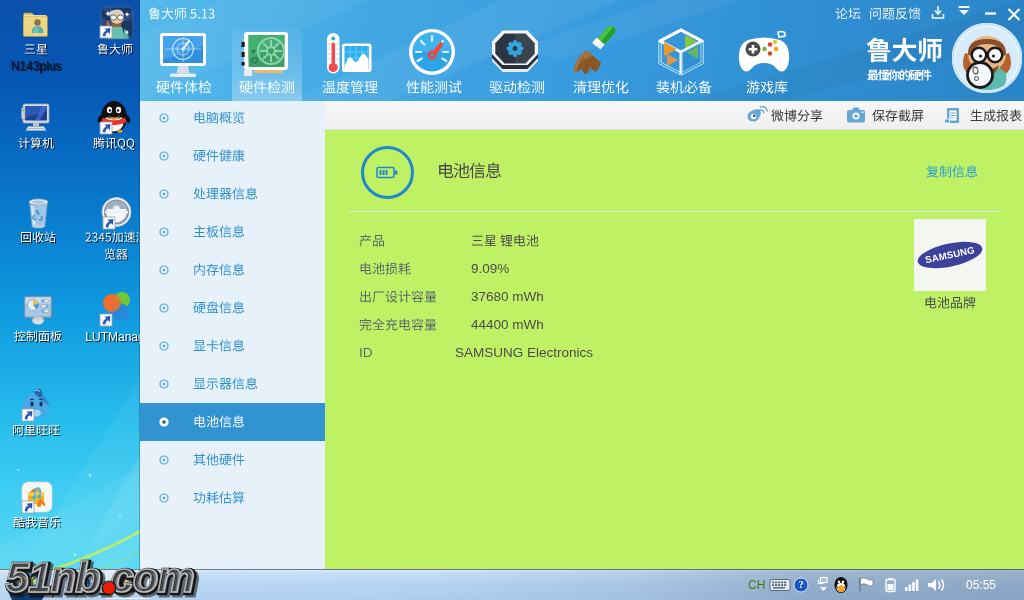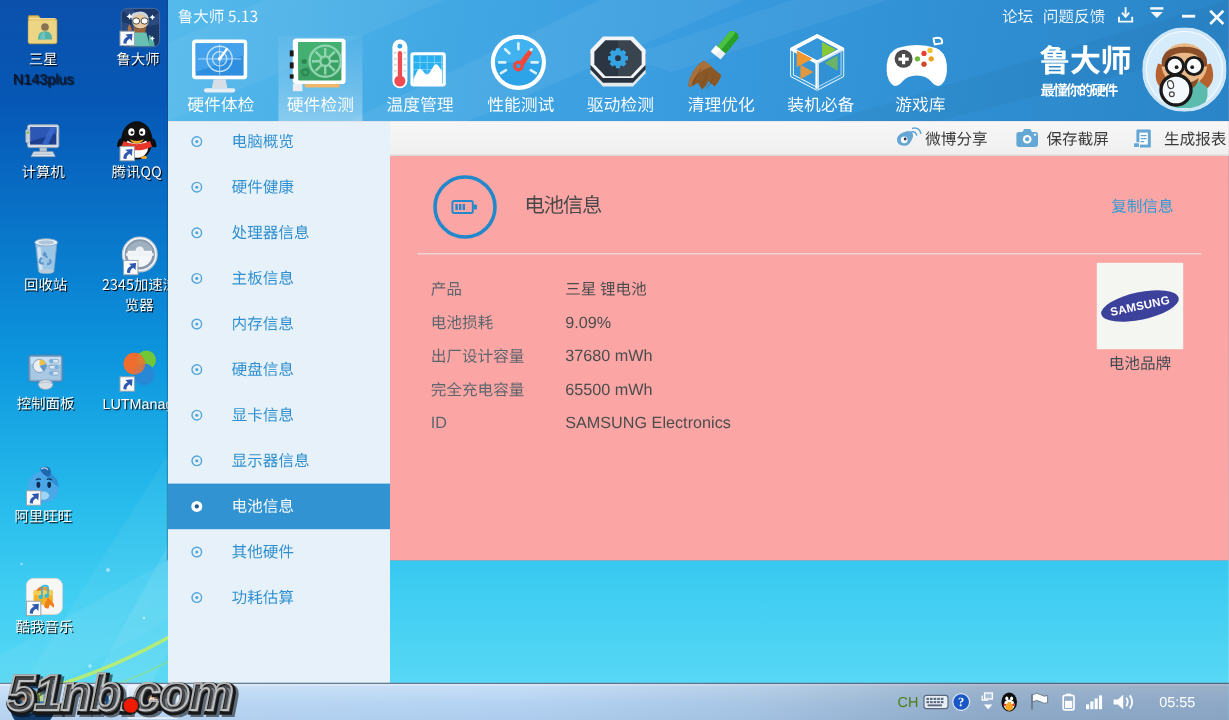--- a/index.html
+++ b/index.html
@@ -232,21 +232,21 @@
     </svg></div>
 <div style="position:absolute;left:12.0px;top:424.0px;"><svg width="49" height="15" viewBox="0 0 49 15" style="overflow:visible">
       <path d="M4.6 1.3V2.1H9.7V10.4C9.7 10.6 9.6 10.7 9.3 10.7C9.1 10.7 8.2 10.7 7.2 10.7C7.3 10.9 7.5 11.3 7.5 11.5C8.8 11.5 9.5 11.5 9.9 11.4C10.3 11.3 10.5 11 10.5 10.4V2.1H11.6V1.3ZM5 3.8V9.1H5.8V8.2H8.4V3.8ZM5.8 4.6H7.6V7.4H5.8ZM1 1V11.5H1.8V1.8H3.4C3.1 2.6 2.8 3.7 2.4 4.5C3.3 5.5 3.5 6.3 3.5 7C3.5 7.3 3.4 7.7 3.2 7.8C3.1 7.9 3 7.9 2.9 7.9C2.7 7.9 2.4 7.9 2.2 7.9C2.3 8.1 2.4 8.5 2.4 8.7C2.7 8.7 3 8.7 3.2 8.7C3.4 8.7 3.7 8.6 3.8 8.5C4.2 8.2 4.3 7.7 4.3 7.1C4.3 6.3 4.1 5.4 3.2 4.4C3.6 3.5 4.1 2.3 4.4 1.3L3.8 1L3.7 1Z M14.7 4H17.6V5.6H14.7ZM18.5 4H21.4V5.6H18.5ZM14.7 1.8H17.6V3.3H14.7ZM18.5 1.8H21.4V3.3H18.5ZM13.5 7.8V8.6H17.6V10.3H12.6V11.2H23.4V10.3H18.5V8.6H22.7V7.8H18.5V6.4H22.3V1H13.8V6.4H17.6V7.8Z M28.2 10.2V11H35.5V10.2H32.4V6.3H35V5.5H32.4V2.2H35.3V1.3H28.8V2.2H31.5V5.5H29.1V6.3H31.5V10.2ZM27.5 5.6V8.4H25.8V5.6ZM27.5 4.8H25.8V2.2H27.5ZM24.9 1.4V10.1H25.8V9.2H28.3V1.4Z M40.2 10.2V11H47.5V10.2H44.4V6.3H47V5.5H44.4V2.2H47.3V1.3H40.8V2.2H43.5V5.5H41.1V6.3H43.5V10.2ZM39.5 5.6V8.4H37.8V5.6ZM39.5 4.8H37.8V2.2H39.5ZM36.9 1.4V10.1H37.8V9.2H40.3V1.4Z" fill="#ffffff"></path>
     </svg></div>
 <div style="position:absolute;left:14.0px;top:517.0px;"><svg width="49" height="15" viewBox="0 0 49 15" style="overflow:visible">
       <path d="M6.8 0.9C6.6 2.1 6.3 3.4 5.7 4.2C6 4.3 6.3 4.5 6.5 4.6C6.7 4.2 6.9 3.7 7.1 3.2H8.4V5.1H5.8V5.9H11.6V5.1H9.3V3.2H11.3V2.4H9.3V0.5H8.4V2.4H7.3C7.4 2 7.5 1.5 7.6 1ZM6.3 7V11.5H7.1V10.9H10.3V11.5H11.2V7ZM7.1 10.1V7.8H10.3V10.1ZM1.5 8.7H4.7V9.9H1.5ZM1.5 8V7C1.6 7.1 1.8 7.2 1.8 7.3C2.6 6.6 2.8 5.6 2.8 4.9V3.9H3.4V6.2C3.4 6.8 3.6 6.9 4.1 6.9C4.1 6.9 4.5 6.9 4.6 6.9H4.7V8ZM0.6 0.9V1.7H2V3.1H0.8V11.5H1.5V10.6H4.7V11.4H5.5V3.1H4.2V1.7H5.6V0.9ZM2.7 3.1V1.7H3.5V3.1ZM1.5 6.8V3.9H2.2V4.9C2.2 5.5 2.1 6.2 1.5 6.8ZM3.9 3.9H4.7V6.3L4.5 6.3C4.5 6.3 4.2 6.3 4.1 6.3C4 6.3 3.9 6.3 3.9 6.2Z M20.4 1.3C21.1 1.9 22 2.8 22.3 3.3L23.1 2.8C22.7 2.2 21.8 1.4 21.1 0.8ZM22 5.4C21.6 6.2 21 7 20.4 7.6C20.2 6.8 20 5.9 19.9 4.9H23.4V4H19.8C19.7 3 19.7 1.8 19.7 0.6H18.7C18.7 1.8 18.8 2.9 18.9 4H16.1V1.9C16.9 1.8 17.6 1.6 18.2 1.4L17.5 0.6C16.4 1.1 14.4 1.5 12.7 1.7C12.9 1.9 13 2.3 13 2.5C13.7 2.4 14.5 2.3 15.2 2.1V4H12.7V4.9H15.2V7L12.5 7.5L12.8 8.5L15.2 7.9V10.4C15.2 10.6 15.2 10.6 15 10.6C14.7 10.6 14 10.6 13.3 10.6C13.4 10.9 13.6 11.3 13.6 11.5C14.6 11.5 15.2 11.5 15.6 11.4C16 11.2 16.1 10.9 16.1 10.4V7.7L18.4 7.2L18.3 6.4L16.1 6.8V4.9H19C19.1 6.2 19.4 7.4 19.6 8.4C18.8 9.2 17.8 9.9 16.8 10.4C17 10.5 17.3 10.8 17.4 11.1C18.3 10.6 19.2 10 20 9.3C20.5 10.7 21.2 11.6 22.2 11.6C23.1 11.6 23.4 11 23.6 9C23.3 8.9 23 8.7 22.8 8.5C22.8 10 22.6 10.6 22.3 10.6C21.7 10.6 21.1 9.9 20.7 8.6C21.5 7.8 22.2 6.8 22.8 5.8Z M29.2 0.6C29.4 0.9 29.6 1.2 29.7 1.6H25.3V2.4H34.8V1.6H30.7C30.6 1.2 30.4 0.7 30.1 0.4ZM27 2.7C27.3 3.2 27.6 3.9 27.7 4.4H24.7V5.2H35.4V4.4H32.3C32.6 3.9 32.9 3.2 33.2 2.7L32.2 2.4C32 3 31.7 3.8 31.4 4.4H28.2L28.6 4.3C28.5 3.8 28.2 3 27.8 2.5ZM27.2 9H32.9V10.3H27.2ZM27.2 8.3V7H32.9V8.3ZM26.3 6.3V11.5H27.2V11.1H32.9V11.5H33.8V6.3Z M38.8 7.2C38.2 8.3 37.3 9.4 36.5 10.2C36.7 10.3 37 10.6 37.2 10.8C38 9.9 39 8.7 39.7 7.5ZM44.3 7.6C45.2 8.6 46.2 9.9 46.7 10.7L47.5 10.3C47 9.5 45.9 8.2 45.1 7.2ZM37.5 6.3C37.7 6.2 38.2 6.2 39 6.2H41.8V10.3C41.8 10.5 41.7 10.6 41.5 10.6C41.3 10.6 40.6 10.6 39.8 10.6C39.9 10.8 40.1 11.2 40.1 11.5C41.2 11.5 41.8 11.5 42.2 11.3C42.6 11.2 42.7 10.9 42.7 10.3V6.2H47.1L47.1 5.3H42.7V2.9H41.8V5.3H38.4C38.6 4.4 38.8 3.3 38.9 2.2C41.5 2.1 44.6 1.9 46.5 1.4L46 0.6C44.1 1.1 40.8 1.3 38.1 1.4C38 2.8 37.7 4.3 37.6 4.7C37.5 5.2 37.4 5.4 37.2 5.5C37.3 5.7 37.5 6.2 37.5 6.3Z" fill="rgba(0,0,0,0.85)"></path>
     </svg></div>
 <div style="position:absolute;left:13.0px;top:516.0px;"><svg width="49" height="15" viewBox="0 0 49 15" style="overflow:visible">
       <path d="M6.8 0.9C6.6 2.1 6.3 3.4 5.7 4.2C6 4.3 6.3 4.5 6.5 4.6C6.7 4.2 6.9 3.7 7.1 3.2H8.4V5.1H5.8V5.9H11.6V5.1H9.3V3.2H11.3V2.4H9.3V0.5H8.4V2.4H7.3C7.4 2 7.5 1.5 7.6 1ZM6.3 7V11.5H7.1V10.9H10.3V11.5H11.2V7ZM7.1 10.1V7.8H10.3V10.1ZM1.5 8.7H4.7V9.9H1.5ZM1.5 8V7C1.6 7.1 1.8 7.2 1.8 7.3C2.6 6.6 2.8 5.6 2.8 4.9V3.9H3.4V6.2C3.4 6.8 3.6 6.9 4.1 6.9C4.1 6.9 4.5 6.9 4.6 6.9H4.7V8ZM0.6 0.9V1.7H2V3.1H0.8V11.5H1.5V10.6H4.7V11.4H5.5V3.1H4.2V1.7H5.6V0.9ZM2.7 3.1V1.7H3.5V3.1ZM1.5 6.8V3.9H2.2V4.9C2.2 5.5 2.1 6.2 1.5 6.8ZM3.9 3.9H4.7V6.3L4.5 6.3C4.5 6.3 4.2 6.3 4.1 6.3C4 6.3 3.9 6.3 3.9 6.2Z M20.4 1.3C21.1 1.9 22 2.8 22.3 3.3L23.1 2.8C22.7 2.2 21.8 1.4 21.1 0.8ZM22 5.4C21.6 6.2 21 7 20.4 7.6C20.2 6.8 20 5.9 19.9 4.9H23.4V4H19.8C19.7 3 19.7 1.8 19.7 0.6H18.7C18.7 1.8 18.8 2.9 18.9 4H16.1V1.9C16.9 1.8 17.6 1.6 18.2 1.4L17.5 0.6C16.4 1.1 14.4 1.5 12.7 1.7C12.9 1.9 13 2.3 13 2.5C13.7 2.4 14.5 2.3 15.2 2.1V4H12.7V4.9H15.2V7L12.5 7.5L12.8 8.5L15.2 7.9V10.4C15.2 10.6 15.2 10.6 15 10.6C14.7 10.6 14 10.6 13.3 10.6C13.4 10.9 13.6 11.3 13.6 11.5C14.6 11.5 15.2 11.5 15.6 11.4C16 11.2 16.1 10.9 16.1 10.4V7.7L18.4 7.2L18.3 6.4L16.1 6.8V4.9H19C19.1 6.2 19.4 7.4 19.6 8.4C18.8 9.2 17.8 9.9 16.8 10.4C17 10.5 17.3 10.8 17.4 11.1C18.3 10.6 19.2 10 20 9.3C20.5 10.7 21.2 11.6 22.2 11.6C23.1 11.6 23.4 11 23.6 9C23.3 8.9 23 8.7 22.8 8.5C22.8 10 22.6 10.6 22.3 10.6C21.7 10.6 21.1 9.9 20.7 8.6C21.5 7.8 22.2 6.8 22.8 5.8Z M29.2 0.6C29.4 0.9 29.6 1.2 29.7 1.6H25.3V2.4H34.8V1.6H30.7C30.6 1.2 30.4 0.7 30.1 0.4ZM27 2.7C27.3 3.2 27.6 3.9 27.7 4.4H24.7V5.2H35.4V4.4H32.3C32.6 3.9 32.9 3.2 33.2 2.7L32.2 2.4C32 3 31.7 3.8 31.4 4.4H28.2L28.6 4.3C28.5 3.8 28.2 3 27.8 2.5ZM27.2 9H32.9V10.3H27.2ZM27.2 8.3V7H32.9V8.3ZM26.3 6.3V11.5H27.2V11.1H32.9V11.5H33.8V6.3Z M38.8 7.2C38.2 8.3 37.3 9.4 36.5 10.2C36.7 10.3 37 10.6 37.2 10.8C38 9.9 39 8.7 39.7 7.5ZM44.3 7.6C45.2 8.6 46.2 9.9 46.7 10.7L47.5 10.3C47 9.5 45.9 8.2 45.1 7.2ZM37.5 6.3C37.7 6.2 38.2 6.2 39 6.2H41.8V10.3C41.8 10.5 41.7 10.6 41.5 10.6C41.3 10.6 40.6 10.6 39.8 10.6C39.9 10.8 40.1 11.2 40.1 11.5C41.2 11.5 41.8 11.5 42.2 11.3C42.6 11.2 42.7 10.9 42.7 10.3V6.2H47.1L47.1 5.3H42.7V2.9H41.8V5.3H38.4C38.6 4.4 38.8 3.3 38.9 2.2C41.5 2.1 44.6 1.9 46.5 1.4L46 0.6C44.1 1.1 40.8 1.3 38.1 1.4C38 2.8 37.7 4.3 37.6 4.7C37.5 5.2 37.4 5.4 37.2 5.5C37.3 5.7 37.5 6.2 37.5 6.3Z" fill="#ffffff"></path>
     </svg></div>
-<div class="abs" style="left:140px;top:0;width:884px;height:467px;background:#fca5a5;box-shadow:-1px 0 0 rgba(30,60,90,0.35)">
+<div class="abs" style="left:140px;top:0;width:884px;height:569px;background:#bef264;box-shadow:-1px 0 0 rgba(30,60,90,0.35)">
 <div class="abs" style="left:0;top:0;width:884px;height:101px;background:linear-gradient(100deg,#55baeb 0%,#42a8e4 26%,#389ade 52%,#2f8fd2 74%,#2a85c8 100%)">
 <svg class="abs" style="left:0;top:0" width="884" height="101" viewBox="0 0 884 101">
  <polygon points="0,101 230,0 80,0 0,36" fill="#fff" opacity="0.05"></polygon>
  <polygon points="250,101 480,0 360,0 150,101" fill="#fff" opacity="0.06"></polygon>
  <polygon points="420,60 600,0 520,0 380,48" fill="#fff" opacity="0.05"></polygon>
  <polygon points="550,101 884,0 884,40 640,101" fill="#000" opacity="0.03"></polygon>
 </svg>
 <div class="abs" style="left:91.5px;top:30px;width:70px;height:71px;background:linear-gradient(180deg,rgba(255,255,255,0.05),rgba(255,255,255,0.20) 60%,rgba(255,255,255,0.34))"></div>
 </div>
 <div style="position:absolute;left:8.0px;top:7.0px;"><svg width="68" height="16" viewBox="0 0 68 16" style="overflow:visible">
@@ -584,23 +584,23 @@
         <path d="M5.9 6.1V8H2.7V6.1ZM6.9 6.1H10.2V8H6.9ZM5.9 5.2H2.7V3.4H5.9ZM6.9 5.2V3.4H10.2V5.2ZM1.6 2.4V9.8H2.7V9H5.9V10.3C5.9 11.9 6.3 12.3 7.8 12.3C8.1 12.3 10.3 12.3 10.6 12.3C12 12.3 12.3 11.6 12.5 9.6C12.2 9.5 11.8 9.3 11.5 9.2C11.4 10.8 11.3 11.3 10.6 11.3C10.1 11.3 8.2 11.3 7.8 11.3C7 11.3 6.9 11.1 6.9 10.4V9H11.2V2.4H6.9V0.5H5.9V2.4Z M14.2 1.4C15.1 1.7 16.1 2.4 16.6 2.8L17.2 2C16.6 1.6 15.6 1 14.7 0.7ZM13.5 5C14.3 5.3 15.3 5.9 15.8 6.3L16.4 5.5C15.9 5.1 14.8 4.6 14 4.2ZM13.9 11.6 14.8 12.3C15.5 11.1 16.4 9.4 17.1 8.1L16.3 7.5C15.6 8.9 14.6 10.6 13.9 11.6ZM18.1 1.8V5.3L16.6 5.9L17 6.8L18.1 6.3V10.5C18.1 12 18.6 12.3 20.2 12.3C20.5 12.3 23.2 12.3 23.6 12.3C25 12.3 25.4 11.7 25.5 9.9C25.2 9.9 24.8 9.7 24.6 9.5C24.5 11.1 24.4 11.4 23.6 11.4C23 11.4 20.7 11.4 20.2 11.4C19.3 11.4 19.1 11.3 19.1 10.5V5.9L21 5.2V9.6H22V4.8L24 4C24 6.1 24 7.4 23.9 7.8C23.8 8.1 23.6 8.2 23.4 8.2C23.3 8.2 22.8 8.2 22.4 8.2C22.6 8.4 22.6 8.8 22.7 9.1C23.1 9.1 23.6 9.1 24 9C24.4 8.9 24.7 8.6 24.8 8C24.9 7.5 24.9 5.6 24.9 3.2L25 3.1L24.3 2.8L24.1 2.9L24 3L22 3.8V0.5H21V4.2L19.1 4.9V1.8Z M32.6 1.8H36.2V3.4H32.6ZM31.6 1V4.2H37.2V1ZM34 6.9V8.1C34 9.2 33.7 10.6 30.1 11.6C30.4 11.8 30.6 12.2 30.7 12.4C34.4 11.2 34.9 9.5 34.9 8.2V6.9ZM34.9 10.5C35.9 11.1 37.3 12 37.9 12.5L38.5 11.8C37.8 11.3 36.5 10.5 35.5 9.9ZM31.3 5.1V9.9H32.2V5.9H36.7V9.8H37.6V5.1ZM28.2 0.5V3.1H26.5V4.1H28.2V7.1C27.5 7.3 26.9 7.5 26.4 7.6L26.6 8.5L28.2 8V11.2C28.2 11.4 28.1 11.5 28 11.5C27.8 11.5 27.3 11.5 26.7 11.5C26.8 11.8 27 12.2 27 12.4C27.8 12.4 28.4 12.4 28.7 12.2C29 12.1 29.2 11.8 29.2 11.2V7.7L30.8 7.2L30.6 6.3L29.2 6.8V4.1H30.6V3.1H29.2V0.5Z M41.8 0.5V1.9H39.8V2.8H41.8V4.1H40.1V4.9H41.8V6.2H39.6V7.1H41.5C41 8.2 40.2 9.4 39.4 10C39.6 10.3 39.8 10.7 39.9 10.9C40.6 10.3 41.3 9.2 41.8 8.1V12.5H42.7V8.1C43.2 8.8 43.8 9.6 44.1 10L44.7 9.2C44.4 8.9 43.4 7.7 42.9 7.1H44.8V6.2H42.7V4.9H44.3V4.1H42.7V2.8H44.5V1.9H42.7V0.5ZM49.9 0.6C48.8 1.4 46.7 2.1 44.8 2.7C44.9 2.8 45.1 3.2 45.1 3.4C45.8 3.2 46.5 3 47.1 2.8V4.7L45 5L45.1 5.9L47.1 5.6V7.6L44.7 8L44.9 8.9L47.1 8.5V10.8C47.1 12 47.4 12.3 48.5 12.3C48.7 12.3 50 12.3 50.2 12.3C51.2 12.3 51.5 11.7 51.6 9.9C51.3 9.9 50.9 9.7 50.7 9.5C50.7 11.1 50.6 11.5 50.2 11.5C49.9 11.5 48.9 11.5 48.6 11.5C48.2 11.5 48.1 11.3 48.1 10.8V8.4L51.5 7.9L51.4 7L48.1 7.5V5.4L51 5L50.9 4.1L48.1 4.5V2.4C49.1 2.1 50 1.7 50.7 1.2Z" fill="#5c666d"></path>
       </svg></div>
 <div style="position:absolute;left:331.0px;top:261.2px;font-size:13.5px;color:#4c4c4c;font-weight:400;letter-spacing:0.0px;line-height:1.2;white-space:pre;">9.09%</div>
 <div style="position:absolute;left:219.0px;top:290.2px;"><svg width="79" height="16" viewBox="0 0 79 16" style="overflow:visible">
         <path d="M1.4 7V11.7H10.6V12.5H11.6V7H10.6V10.7H7V6.2H11.1V1.7H10.1V5.2H7V0.5H5.9V5.2H3V1.7H1.9V6.2H5.9V10.7H2.4V7Z M14.9 1.4V5.3C14.9 7.3 14.8 10 13.5 11.9C13.8 12 14.2 12.3 14.4 12.4C15.7 10.4 15.9 7.4 15.9 5.3V2.4H25.2V1.4Z M27.6 1.4C28.3 2 29.1 2.8 29.5 3.4L30.2 2.7C29.8 2.2 28.9 1.3 28.2 0.8ZM26.6 4.6V5.5H28.4V10.2C28.4 10.8 28 11.2 27.7 11.4C27.9 11.6 28.2 12 28.3 12.2C28.5 12 28.8 11.7 31.1 10C31 9.8 30.9 9.4 30.8 9.2L29.3 10.2V4.6ZM32.4 1V2.4C32.4 3.4 32.1 4.5 30.4 5.3C30.6 5.4 30.9 5.8 31 6C32.9 5.1 33.3 3.7 33.3 2.5V1.9H35.6V4C35.6 5 35.8 5.3 36.7 5.3C36.8 5.3 37.5 5.3 37.7 5.3C37.9 5.3 38.2 5.3 38.4 5.3C38.3 5.1 38.3 4.7 38.3 4.4C38.1 4.5 37.8 4.5 37.7 4.5C37.5 4.5 36.9 4.5 36.8 4.5C36.6 4.5 36.5 4.4 36.5 4V1ZM36.5 7.2C36 8.2 35.3 9.1 34.4 9.8C33.6 9 32.9 8.2 32.4 7.2ZM31 6.3V7.2H31.7L31.5 7.2C32 8.4 32.7 9.5 33.7 10.3C32.7 10.9 31.6 11.4 30.4 11.6C30.6 11.8 30.8 12.2 30.9 12.5C32.2 12.1 33.4 11.6 34.4 10.9C35.4 11.7 36.6 12.2 37.9 12.5C38 12.2 38.3 11.9 38.5 11.6C37.3 11.4 36.2 10.9 35.2 10.3C36.3 9.4 37.2 8.1 37.7 6.5L37.1 6.2L36.9 6.3Z M40.8 1.4C41.5 2 42.4 2.9 42.8 3.4L43.5 2.7C43.1 2.2 42.1 1.3 41.4 0.7ZM39.6 4.6V5.6H41.7V10.2C41.7 10.8 41.3 11.2 41 11.3C41.2 11.5 41.5 12 41.5 12.2C41.8 12 42.1 11.7 44.6 9.9C44.5 9.8 44.3 9.3 44.3 9.1L42.7 10.2V4.6ZM47.1 0.6V4.8H43.8V5.8H47.1V12.5H48.2V5.8H51.5V4.8H48.2V0.6Z M56.3 3.2C55.6 4.2 54.3 5.1 53.2 5.7C53.4 5.8 53.7 6.2 53.8 6.4C55 5.7 56.4 4.7 57.2 3.5ZM59.6 3.8C60.8 4.5 62.3 5.7 63 6.4L63.7 5.7C63 5 61.5 3.9 60.3 3.2ZM58.4 4.4C57.2 6.3 54.9 7.9 52.5 8.8C52.7 9 53 9.4 53.1 9.6C53.7 9.3 54.3 9.1 54.9 8.7V12.5H55.8V12.1H61.2V12.4H62.2V8.6C62.7 8.9 63.3 9.2 63.8 9.4C64 9.2 64.2 8.8 64.5 8.6C62.4 7.8 60.5 6.8 59 5.1L59.3 4.7ZM55.8 11.2V9H61.2V11.2ZM55.9 8.1C56.9 7.4 57.8 6.7 58.5 5.8C59.4 6.7 60.3 7.5 61.3 8.1ZM57.6 0.7C57.8 1 58 1.4 58.2 1.7H53.1V4.1H54V2.6H62.9V4.1H63.9V1.7H59.3C59.1 1.3 58.9 0.8 58.6 0.4Z M68.2 2.8H74.7V3.5H68.2ZM68.2 1.5H74.7V2.2H68.2ZM67.3 0.9V4.1H75.7V0.9ZM65.7 4.7V5.4H77.3V4.7ZM68 7.9H71V8.6H68ZM72 7.9H75.1V8.6H72ZM68 6.6H71V7.3H68ZM72 6.6H75.1V7.3H72ZM65.6 11.4V12.2H77.4V11.4H72V10.6H76.3V10H72V9.2H76.1V6H67.1V9.2H71V10H66.7V10.6H71V11.4Z" fill="#5c666d"></path>
       </svg></div>
 <div style="position:absolute;left:331.0px;top:289.2px;font-size:13.5px;color:#4c4c4c;font-weight:400;letter-spacing:0.0px;line-height:1.2;white-space:pre;">37680 mWh</div>
 <div style="position:absolute;left:219.0px;top:318.2px;"><svg width="79" height="16" viewBox="0 0 79 16" style="overflow:visible">
         <path d="M3 4.3V5.2H10V4.3ZM0.7 6.8V7.7H4.2C4.1 10 3.5 11.1 0.6 11.7C0.8 11.9 1 12.2 1.1 12.5C4.3 11.8 5 10.4 5.2 7.7H7.5V10.9C7.5 12 7.8 12.3 9 12.3C9.3 12.3 10.8 12.3 11 12.3C12.1 12.3 12.3 11.8 12.4 10C12.2 10 11.8 9.8 11.5 9.6C11.5 11.1 11.4 11.4 10.9 11.4C10.6 11.4 9.4 11.4 9.1 11.4C8.6 11.4 8.5 11.3 8.5 10.9V7.7H12.3V6.8ZM5.5 0.7C5.7 1.1 6 1.6 6.1 2H1.1V4.9H2V3H10.9V4.9H11.9V2H7.3C7.1 1.5 6.8 0.9 6.4 0.4Z M19.4 0.4C18.1 2.4 15.7 4.4 13.3 5.4C13.6 5.6 13.9 6 14 6.2C14.5 6 15.1 5.7 15.6 5.3V6.2H19V8.2H15.6V9.1H19V11.2H14V12.1H25.1V11.2H20V9.1H23.5V8.2H20V6.2H23.5V5.3C24 5.7 24.5 6 25 6.3C25.2 6 25.5 5.7 25.7 5.5C23.6 4.3 21.7 3 20 1.1L20.3 0.8ZM15.6 5.3C17.1 4.4 18.4 3.2 19.5 1.8C20.7 3.2 22 4.3 23.5 5.3Z M27.9 7.5C28.3 7.4 28.6 7.3 30.4 7.2C30.2 9.5 29.6 10.9 26.7 11.6C26.9 11.8 27.2 12.2 27.3 12.5C30.5 11.6 31.3 9.8 31.5 7.1L33.4 7V10.8C33.4 11.9 33.8 12.2 35 12.2C35.2 12.2 36.7 12.2 36.9 12.2C38.1 12.2 38.3 11.6 38.5 9.6C38.2 9.5 37.7 9.4 37.5 9.2C37.5 10.9 37.4 11.2 36.9 11.2C36.5 11.2 35.3 11.2 35.1 11.2C34.6 11.2 34.5 11.2 34.5 10.7V7L36.3 6.9C36.6 7.2 36.9 7.5 37.1 7.8L37.9 7.2C37.2 6.3 35.8 5 34.6 4L33.8 4.5C34.3 5 34.9 5.5 35.5 6L29.4 6.3C30.2 5.5 31 4.6 31.8 3.5H38.2V2.6H26.9V3.5H30.5C29.7 4.6 28.8 5.6 28.5 5.8C28.2 6.2 27.9 6.4 27.6 6.5C27.7 6.7 27.9 7.3 27.9 7.5ZM31.5 0.8C31.9 1.3 32.4 2.1 32.6 2.6L33.6 2.2C33.4 1.8 32.9 1 32.5 0.5Z M44.9 6.1V8H41.7V6.1ZM45.9 6.1H49.2V8H45.9ZM44.9 5.2H41.7V3.4H44.9ZM45.9 5.2V3.4H49.2V5.2ZM40.6 2.4V9.8H41.7V9H44.9V10.3C44.9 11.9 45.3 12.3 46.8 12.3C47.1 12.3 49.3 12.3 49.6 12.3C51 12.3 51.3 11.6 51.5 9.6C51.2 9.5 50.8 9.3 50.5 9.2C50.4 10.8 50.3 11.3 49.6 11.3C49.1 11.3 47.2 11.3 46.8 11.3C46 11.3 45.9 11.1 45.9 10.4V9H50.2V2.4H45.9V0.5H44.9V2.4Z M56.3 3.2C55.6 4.2 54.3 5.1 53.2 5.7C53.4 5.8 53.7 6.2 53.8 6.4C55 5.7 56.4 4.7 57.2 3.5ZM59.6 3.8C60.8 4.5 62.3 5.7 63 6.4L63.7 5.7C63 5 61.5 3.9 60.3 3.2ZM58.4 4.4C57.2 6.3 54.9 7.9 52.5 8.8C52.7 9 53 9.4 53.1 9.6C53.7 9.3 54.3 9.1 54.9 8.7V12.5H55.8V12.1H61.2V12.4H62.2V8.6C62.7 8.9 63.3 9.2 63.8 9.4C64 9.2 64.2 8.8 64.5 8.6C62.4 7.8 60.5 6.8 59 5.1L59.3 4.7ZM55.8 11.2V9H61.2V11.2ZM55.9 8.1C56.9 7.4 57.8 6.7 58.5 5.8C59.4 6.7 60.3 7.5 61.3 8.1ZM57.6 0.7C57.8 1 58 1.4 58.2 1.7H53.1V4.1H54V2.6H62.9V4.1H63.9V1.7H59.3C59.1 1.3 58.9 0.8 58.6 0.4Z M68.2 2.8H74.7V3.5H68.2ZM68.2 1.5H74.7V2.2H68.2ZM67.3 0.9V4.1H75.7V0.9ZM65.7 4.7V5.4H77.3V4.7ZM68 7.9H71V8.6H68ZM72 7.9H75.1V8.6H72ZM68 6.6H71V7.3H68ZM72 6.6H75.1V7.3H72ZM65.6 11.4V12.2H77.4V11.4H72V10.6H76.3V10H72V9.2H76.1V6H67.1V9.2H71V10H66.7V10.6H71V11.4Z" fill="#5c666d"></path>
       </svg></div>
-<div style="position:absolute;left:331.0px;top:317.2px;font-size:13.5px;color:#4c4c4c;font-weight:400;letter-spacing:0.0px;line-height:1.2;white-space:pre;">65500 mWh</div>
+<div style="position:absolute;left:331.0px;top:317.2px;font-size:13.5px;color:#4c4c4c;font-weight:400;letter-spacing:0.0px;line-height:1.2;white-space:pre;">44400 mWh</div>
 <div style="position:absolute;left:219.0px;top:345.2px;font-size:13.5px;color:#5c666d;font-weight:400;letter-spacing:0.0px;line-height:1.2;white-space:pre;">ID</div>
-<div style="position:absolute;left:331.0px;top:345.2px;font-size:13.5px;color:#4c4c4c;font-weight:400;letter-spacing:0.0px;line-height:1.2;white-space:pre;">SAMSUNG Electronics</div>
+<div style="position:absolute;left:315px;top:345.2px;font-size:13.5px;color:#4c4c4c;font-weight:400;letter-spacing:0.0px;line-height:1.2;white-space:pre;">SAMSUNG Electronics</div>
 <div class="abs" style="left:774px;top:219px;width:72px;height:72px;background:#f4f7f1"></div>
 <svg class="abs" style="left:774px;top:219px" width="72" height="72" viewBox="0 0 72 72">
 <g transform="rotate(-12 36 36)">
         <ellipse cx="36" cy="36" rx="33" ry="11.5" fill="#3c429b"></ellipse>
 <text x="36" y="39.2" text-anchor="middle" font-family="Liberation Sans" font-size="9.6" font-weight="bold" fill="#fff" letter-spacing="0.2">SAMSUNG</text>
       </g>
 </svg>
 <div style="position:absolute;left:784.0px;top:296.2px;"><svg width="53" height="16" viewBox="0 0 53 16" style="overflow:visible">
         <path d="M5.9 6.1V8H2.7V6.1ZM6.9 6.1H10.2V8H6.9ZM5.9 5.2H2.7V3.4H5.9ZM6.9 5.2V3.4H10.2V5.2ZM1.6 2.4V9.8H2.7V9H5.9V10.3C5.9 11.9 6.3 12.3 7.8 12.3C8.1 12.3 10.3 12.3 10.6 12.3C12 12.3 12.3 11.6 12.5 9.6C12.2 9.5 11.8 9.3 11.5 9.2C11.4 10.8 11.3 11.3 10.6 11.3C10.1 11.3 8.2 11.3 7.8 11.3C7 11.3 6.9 11.1 6.9 10.4V9H11.2V2.4H6.9V0.5H5.9V2.4Z M14.2 1.4C15.1 1.7 16.1 2.4 16.6 2.8L17.2 2C16.6 1.6 15.6 1 14.7 0.7ZM13.5 5C14.3 5.3 15.3 5.9 15.8 6.3L16.4 5.5C15.9 5.1 14.8 4.6 14 4.2ZM13.9 11.6 14.8 12.3C15.5 11.1 16.4 9.4 17.1 8.1L16.3 7.5C15.6 8.9 14.6 10.6 13.9 11.6ZM18.1 1.8V5.3L16.6 5.9L17 6.8L18.1 6.3V10.5C18.1 12 18.6 12.3 20.2 12.3C20.5 12.3 23.2 12.3 23.6 12.3C25 12.3 25.4 11.7 25.5 9.9C25.2 9.9 24.8 9.7 24.6 9.5C24.5 11.1 24.4 11.4 23.6 11.4C23 11.4 20.7 11.4 20.2 11.4C19.3 11.4 19.1 11.3 19.1 10.5V5.9L21 5.2V9.6H22V4.8L24 4C24 6.1 24 7.4 23.9 7.8C23.8 8.1 23.6 8.2 23.4 8.2C23.3 8.2 22.8 8.2 22.4 8.2C22.6 8.4 22.6 8.8 22.7 9.1C23.1 9.1 23.6 9.1 24 9C24.4 8.9 24.7 8.6 24.8 8C24.9 7.5 24.9 5.6 24.9 3.2L25 3.1L24.3 2.8L24.1 2.9L24 3L22 3.8V0.5H21V4.2L19.1 4.9V1.8Z M29.9 2H35.1V4.5H29.9ZM29 1.1V5.4H36.1V1.1ZM27.1 6.8V12.5H28V11.8H30.7V12.4H31.7V6.8ZM28 10.8V7.7H30.7V10.8ZM33.1 6.8V12.5H34.1V11.8H37V12.4H38V6.8ZM34.1 10.8V7.7H37V10.8Z M48.5 7.1V8.9H44.1V9.8H48.5V12.5H49.4V9.8H51.4V8.9H49.4V7.1ZM44.7 1.8V6.8H46.7C46.3 7.3 45.6 7.8 44.6 8.3C44.8 8.4 45.1 8.7 45.3 8.8C46.5 8.3 47.3 7.6 47.7 6.8H51.1V1.8H47.7C47.9 1.4 48.1 1.1 48.3 0.7L47.2 0.5C47.1 0.8 46.9 1.3 46.7 1.8ZM45.6 4.6H47.4C47.4 5.1 47.3 5.6 47.2 6H45.6ZM48.3 4.6H50.2V6H48.1C48.2 5.6 48.3 5.1 48.3 4.6ZM45.6 2.5H47.5V3.9H45.6ZM48.3 2.5H50.2V3.9H48.3ZM40.3 0.8V5.8C40.3 7.7 40.2 10.3 39.5 12.2C39.7 12.3 40.1 12.4 40.3 12.5C40.8 11.1 41 9.3 41.1 7.7H42.8V12.5H43.7V6.9H41.2L41.2 5.8V4.9H44.4V4.1H43.3V0.5H42.4V4.1H41.2V0.8Z" fill="#434a50"></path>
       </svg></div>

